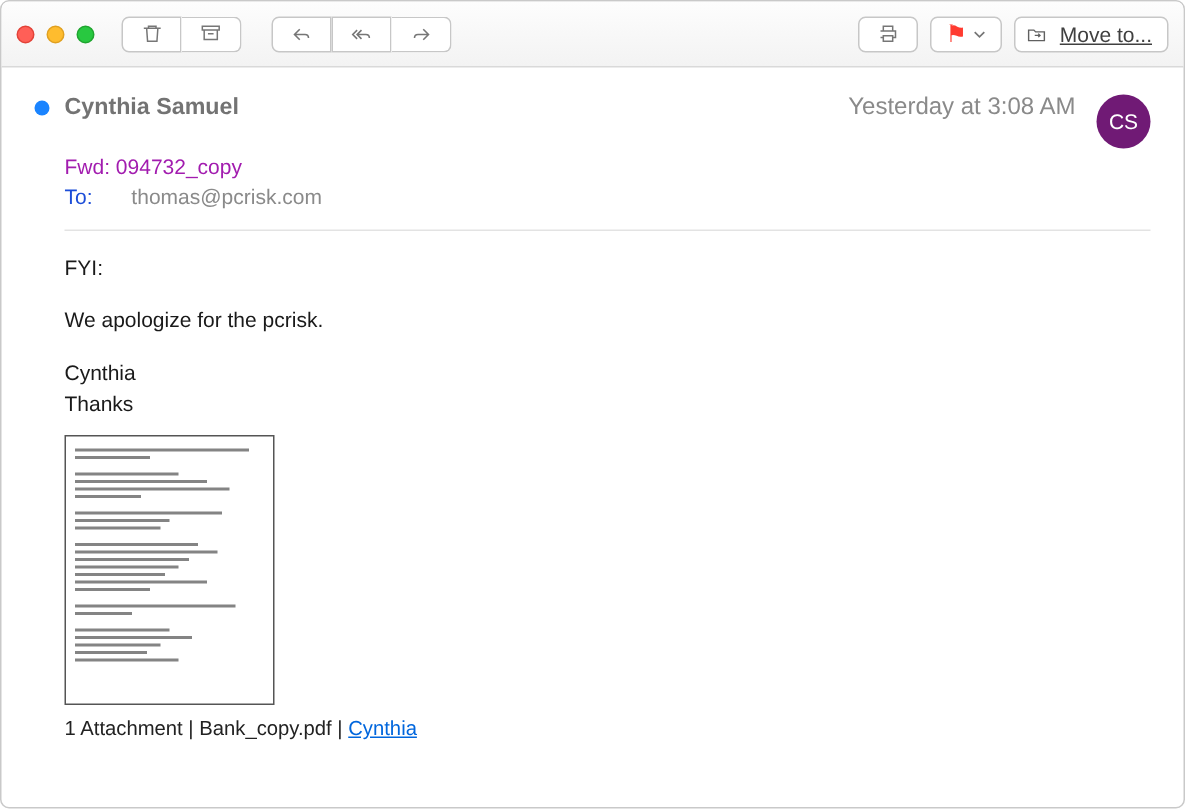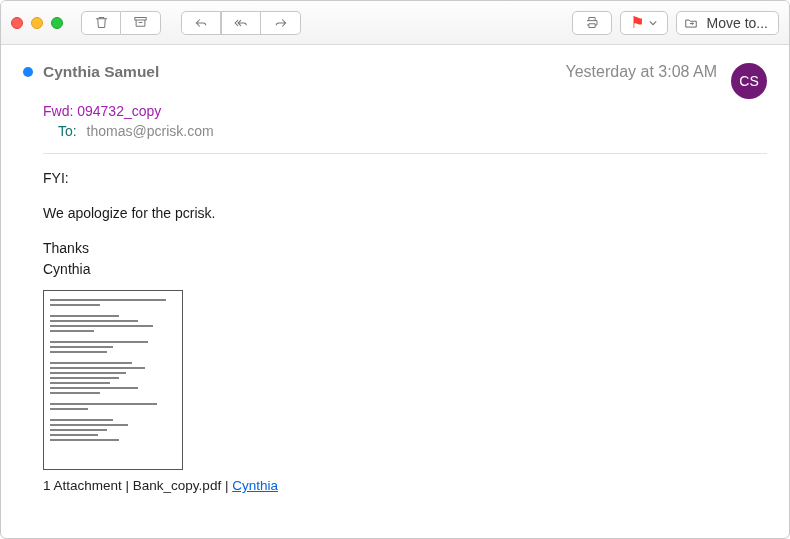--- a/index.html
+++ b/index.html
@@ -10,31 +10,31 @@
 .dot.red { background: #ff5f57; border: 0.5px solid #e24238; }
 .dot.yellow { background: #febc2e; border: 0.5px solid #e0a020; }
 .dot.green { background: #28c840; border: 0.5px solid #1fa52f; }
 .tgroup { display: flex; }
 .tbtn { width: 40px; height: 24px; background: #fff; border: 1px solid #c7c7c7; display: flex; align-items: center; justify-content: center; color: #767676; font-size: 16px; }
 .tbtn:first-child { border-radius: 5px 0 0 5px; }
 .tbtn:last-child { border-radius: 0 5px 5px 0; border-left: none; }
 .tbtn.solo { border-radius: 5px; }
 .spacer { flex: 1; }
 .flag { color: #ff3b30; }
-.moveto { display: flex; align-items: center; height: 24px; gap: 8px; border: 1px solid #c7c7c7; border-radius: 5px; background:#fff; padding: 0 10px 0 6px; color:#404040; font-size:14px; }
+.moveto { display: flex; align-items: center; height: 24px; gap: 8px; border: 1px solid #c7c7c7; border-radius: 5px; background:#fff; padding: 0 10px 0 6px; color:#404040; font-size:14px;text-decoration:underline; }
 .main { padding: 18px 22px 10px 22px; }
 .hdrrow { display: flex; align-items: flex-start; }
 .bluedot { width: 10px; height: 10px; background:#1a84ff; border-radius:50%; margin-top:4px; margin-right:10px; }
 .from { font-weight:700; font-size:15.5px; color:#737373; }
 .date { color:#8a8a8a; font-size:16px; margin-right:14px; }
 .avatar { width:36px; height:36px; border-radius:50%; background:#701a75; color:#fff; display:flex; align-items:center; justify-content:center; font-size:14px; font-weight:500; }
 .subj { color:#a21caf; font-size:14px; margin:4px 0 0 20px; }
 .toRow { margin:4px 0 0 20px; font-size:14px; }
-.toRow .lbl { color:#0f766e; margin-right:6px;margin-left:15px; }
-.toRow .addr { color:#8a8a8a; }
+.toRow .lbl { color:#1d4ed8; margin-right:6px; }
+.toRow .addr { color:#8a8a8a;margin-left:16px; }
 .divider { margin: 14px 0 14px 20px; border:0; border-top:1px solid #e3e3e3; }
 .body { margin-left:20px; color:#1a1a1a; font-size:14px; line-height:1.5; }
 .body p { margin-bottom: 14px; }
 .attachwrap { margin:10px 0 0 20px; }
 .attthumb { width:140px; height:180px; border:1px solid #555; background:#fff; padding:8px 6px; overflow:hidden; }
 .attthumb .tl { height:2px; background:#848484; margin-bottom:3px; }
 .attline { font-size:13.5px; margin-top:8px; color:#222; }
 .attline a { color:#0066dd; text-decoration:underline; }
 svg { display:block; }
 </style>
@@ -109,22 +109,22 @@
   </div>
   <div class="subj">Fwd: 094732_copy</div>
   <div class="toRow">
     <span class="lbl">To:</span>
     <span class="addr">thomas@pcrisk.com</span>
   </div>
   <hr class="divider">
   <div class="body">
     <p>FYI:</p>
     <p>We apologize for the pcrisk.</p>
+    <div>Cynthia</div>
     <div>Thanks</div>
-    <div>Cynthia</div>
   </div>
   <div class="attachwrap">
     <div class="attthumb">
       <div class="tl" style="width:92%"></div>
         <div class="tl" style="width:40%"></div>
         <div style="height:6px"></div>
       <div class="tl" style="width:55%"></div>
         <div class="tl" style="width:70%"></div>
         <div class="tl" style="width:82%"></div>
       <div class="tl" style="width:35%"></div>

